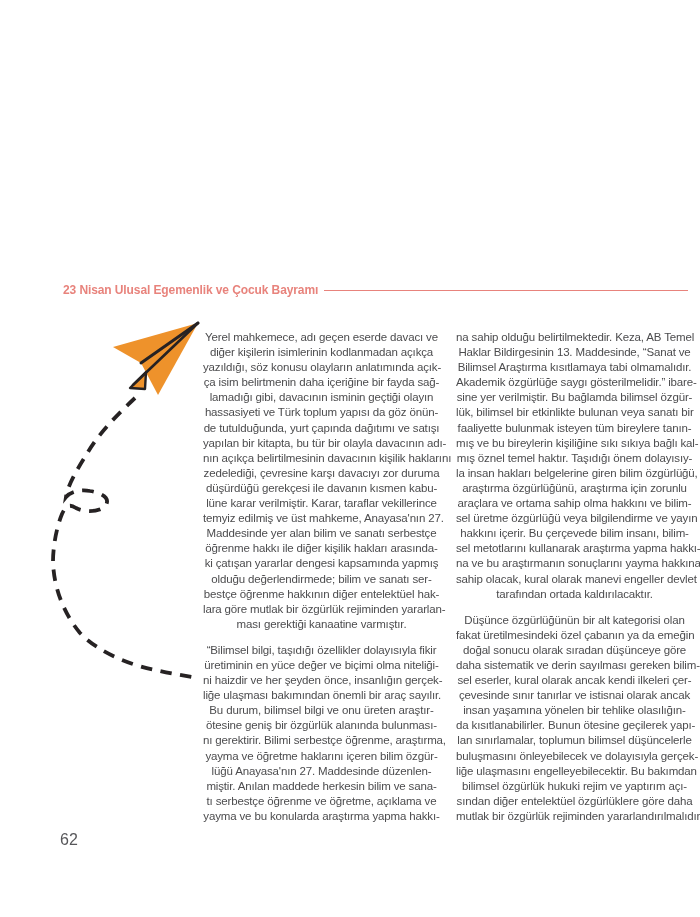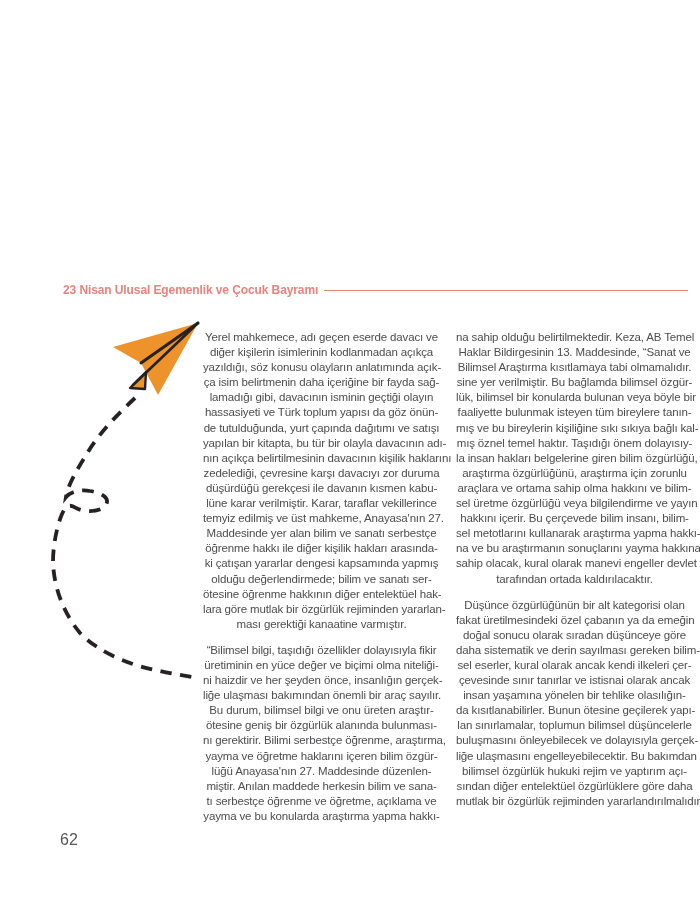--- a/index.html
+++ b/index.html
@@ -122,21 +122,21 @@
         <div class="text-line">yapılan bir kitapta, bu tür bir olayla davacının adı-</div>
         <div class="text-line">nın açıkça belirtilmesinin davacının kişilik haklarını</div>
         <div class="text-line">zedelediği, çevresine karşı davacıyı zor duruma</div>
         <div class="text-line">düşürdüğü gerekçesi ile davanın kısmen kabu-</div>
         <div class="text-line">lüne karar verilmiştir. Karar, taraflar vekillerince</div>
         <div class="text-line">temyiz edilmiş ve üst mahkeme, Anayasa'nın 27.</div>
         <div class="text-line">Maddesinde yer alan bilim ve sanatı serbestçe</div>
         <div class="text-line">öğrenme hakkı ile diğer kişilik hakları arasında-</div>
         <div class="text-line">ki çatışan yararlar dengesi kapsamında yapmış</div>
         <div class="text-line">olduğu değerlendirmede; bilim ve sanatı ser-</div>
-        <div class="text-line">ötesine öğrenme hakkının diğer entelektüel hak-</div>
+        <div class="text-line">bestçe öğrenme hakkının diğer entelektüel hak-</div>
         <div class="text-line">lara göre mutlak bir özgürlük rejiminden yararlan-</div>
         <div class="text-line">ması gerektiği kanaatine varmıştır.</div>
       </div>
     <div class="paragraph">
         <div class="text-line">“Bilimsel bilgi, taşıdığı özellikler dolayısıyla fikir</div>
         <div class="text-line">üretiminin en yüce değer ve biçimi olma niteliği-</div>
         <div class="text-line">ni haizdir ve her şeyden önce, insanlığın gerçek-</div>
         <div class="text-line">liğe ulaşması bakımından önemli bir araç sayılır.</div>
         <div class="text-line">Bu durum, bilimsel bilgi ve onu üreten araştır-</div>
         <div class="text-line">ötesine geniş bir özgürlük alanında bulunması-</div>
@@ -147,22 +147,23 @@
         <div class="text-line">tı serbestçe öğrenme ve öğretme, açıklama ve</div>
         <div class="text-line">yayma ve bu konularda araştırma yapma hakkı-</div>
       </div>
   </div>
 
   <div class="column column-right">
     <div class="paragraph">
         <div class="text-line">na sahip olduğu belirtilmektedir. Keza, AB Temel</div>
         <div class="text-line">Haklar Bildirgesinin 13. Maddesinde, “Sanat ve</div>
         <div class="text-line">Bilimsel Araştırma kısıtlamaya tabi olmamalıdır.</div>
+        <div class="text-line">Akademik özgürlüğe saygı gösterilmelidir.” ibare-</div>
         <div class="text-line">sine yer verilmiştir. Bu bağlamda bilimsel özgür-</div>
-        <div class="text-line">lük, bilimsel bir konularda bulunan veya böyle bir</div>
+        <div class="text-line">lük, bilimsel bir etkinlikte bulunan veya sanatı bir</div>
         <div class="text-line">faaliyette bulunmak isteyen tüm bireylere tanın-</div>
         <div class="text-line">mış ve bu bireylerin kişiliğine sıkı sıkıya bağlı kal-</div>
         <div class="text-line">mış öznel temel haktır. Taşıdığı önem dolayısıy-</div>
         <div class="text-line">la insan hakları belgelerine giren bilim özgürlüğü,</div>
         <div class="text-line">araştırma özgürlüğünü, araştırma için zorunlu</div>
         <div class="text-line">araçlara ve ortama sahip olma hakkını ve bilim-</div>
         <div class="text-line">sel üretme özgürlüğü veya bilgilendirme ve yayın</div>
         <div class="text-line">hakkını içerir. Bu çerçevede bilim insanı, bilim-</div>
         <div class="text-line">sel metotlarını kullanarak araştırma yapma hakkı-</div>
         <div class="text-line">na ve bu araştırmanın sonuçlarını yayma hakkına</div>

